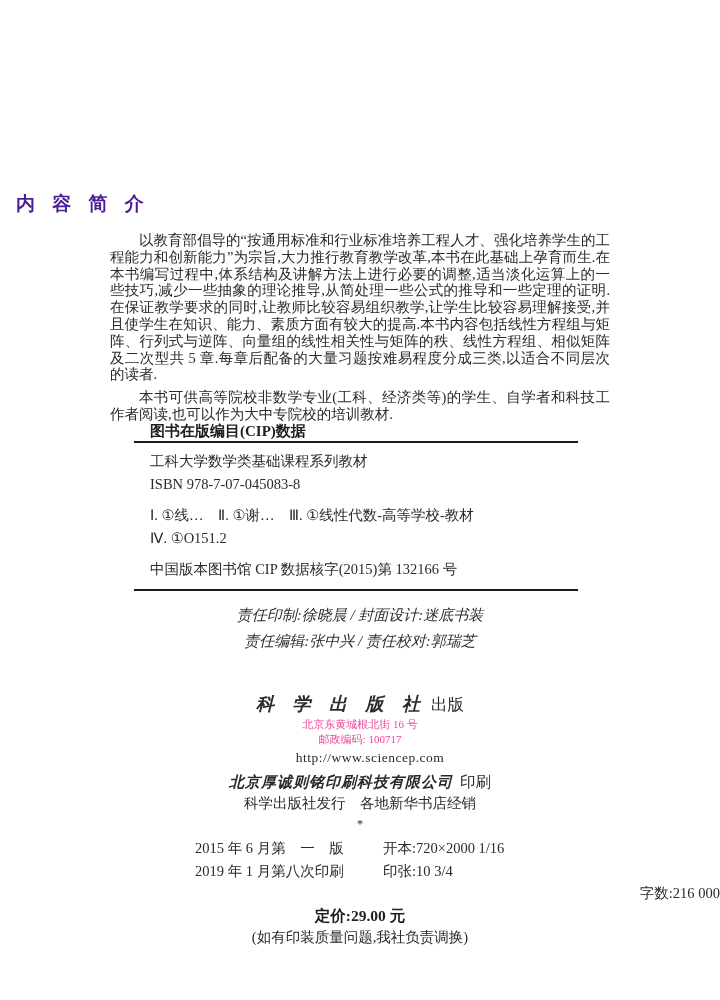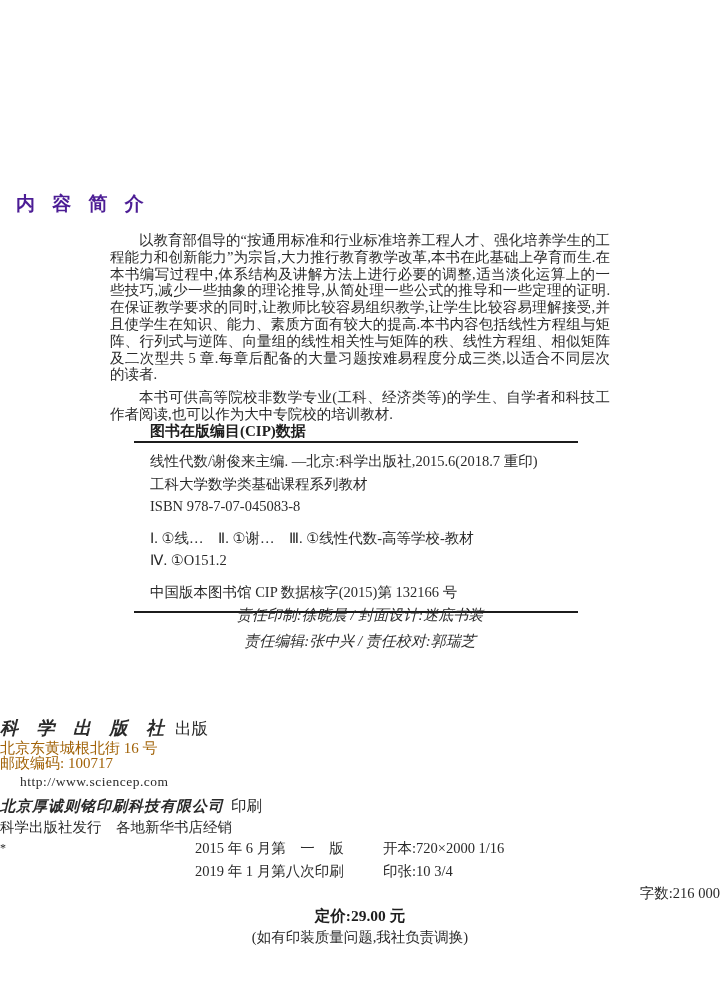--- a/index.html
+++ b/index.html
@@ -85,42 +85,43 @@
     text-align: center;
     font-style: italic;
     font-size: 15px;
     line-height: 26px;
     color: #2e2e2e;
   }
 
   
   .publisher {
     position: absolute;
-    top: 716px;
-    left: 0;
-    width: 100%;
+    top: 692px;
+    left: 0;
+    width: 100%;
+    text-align: center;
     color: #2a2a2a;
   }
   .pub-name-line { line-height: 24px; }
   .calligraphy {
     font-style: italic;
     font-weight: 700;
   }
   .pub-name {
     font-size: 18px;
     letter-spacing: 7px;
   }
   .pub-name-suffix {
     font-size: 16.5px;
     margin-left: 4px;
   }
   .pub-address, .pub-postcode {
-    font-size: 15px;
+    font-size: 11px;
     line-height: 15px;
-    color: #a16207;
+    color: #ec4899;
   }
   .pub-url {
     font-size: 13.5px;
     line-height: 17px;
     margin-top: 2px;
     letter-spacing: 0.5px;
     padding-left: 20px;
   }
   .printer-line {
     margin-top: 5px;
@@ -182,21 +183,20 @@
   <div class="intro-title">内 容 简 介</div>
   <div class="intro-text">
     <p>以教育部倡导的“按通用标准和行业标准培养工程人才、强化培养学生的工程能力和创新能力”为宗旨,大力推行教育教学改革,本书在此基础上孕育而生.在本书编写过程中,体系结构及讲解方法上进行必要的调整,适当淡化运算上的一些技巧,减少一些抽象的理论推导,从简处理一些公式的推导和一些定理的证明.在保证教学要求的同时,让教师比较容易组织教学,让学生比较容易理解接受,并且使学生在知识、能力、素质方面有较大的提高.本书内容包括线性方程组与矩阵、行列式与逆阵、向量组的线性相关性与矩阵的秩、线性方程组、相似矩阵及二次型共 5 章.每章后配备的大量习题按难易程度分成三类,以适合不同层次的读者.</p>
     <p>本书可供高等院校非数学专业(工科、经济类等)的学生、自学者和科技工作者阅读,也可以作为大中专院校的培训教材.</p>
   </div>
 
   <div class="cip">
     <div class="cip-heading">图书在版编目(CIP)数据</div>
     <hr class="cip-rule">
     <div class="cip-body">
-      <div class="cip-line">线性代数/谢俊来主编. —北京:科学出版社,2015.6(2018.7 重印)</div>
       <div class="cip-line">工科大学数学类基础课程系列教材</div>
       <div class="cip-line">ISBN 978-7-07-045083-8</div>
       <div class="cip-line gap-above">Ⅰ. ①线…　Ⅱ. ①谢…　Ⅲ. ①线性代数-高等学校-教材</div>
       <div class="cip-line">Ⅳ. ①O151.2</div>
       <div class="cip-line gap-above">中国版本图书馆 CIP 数据核字(2015)第 132166 号</div>
     </div>
     <hr class="cip-rule">
   </div>
 
   <div class="credits">

